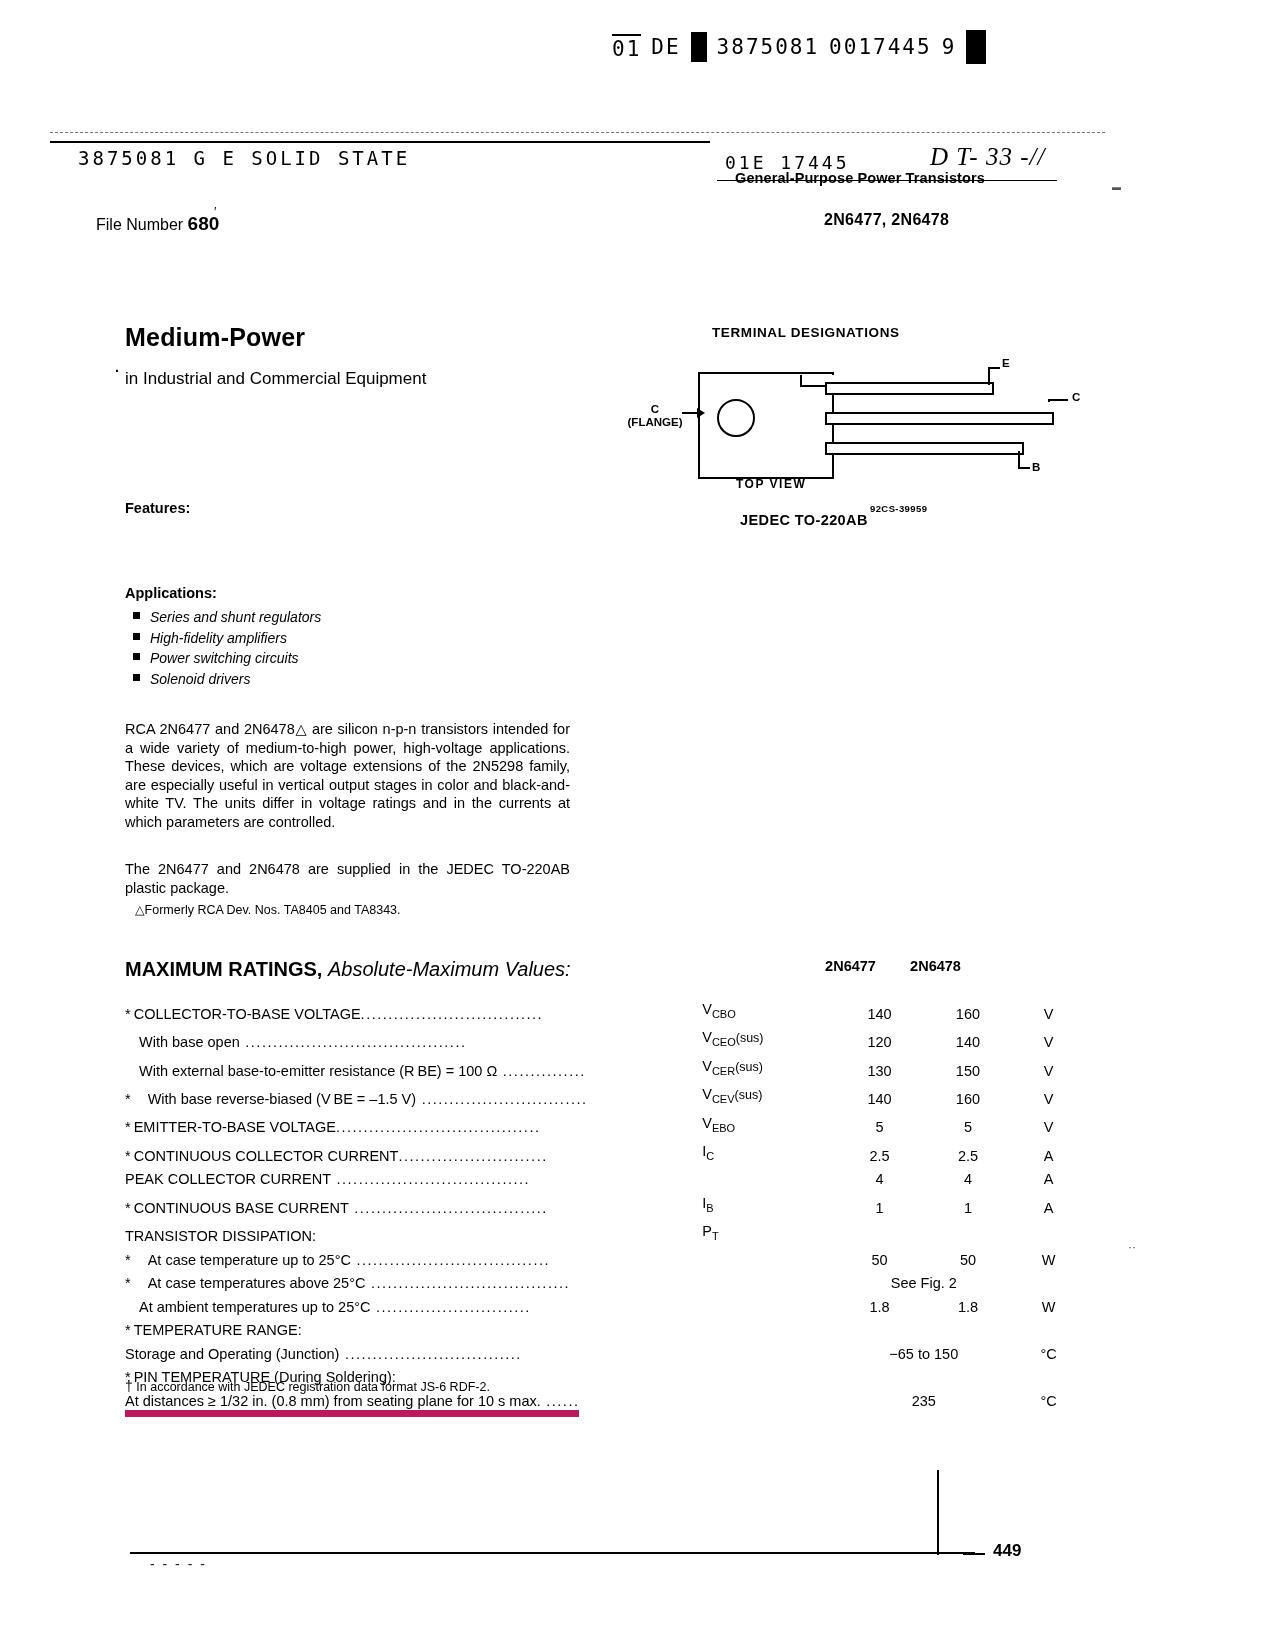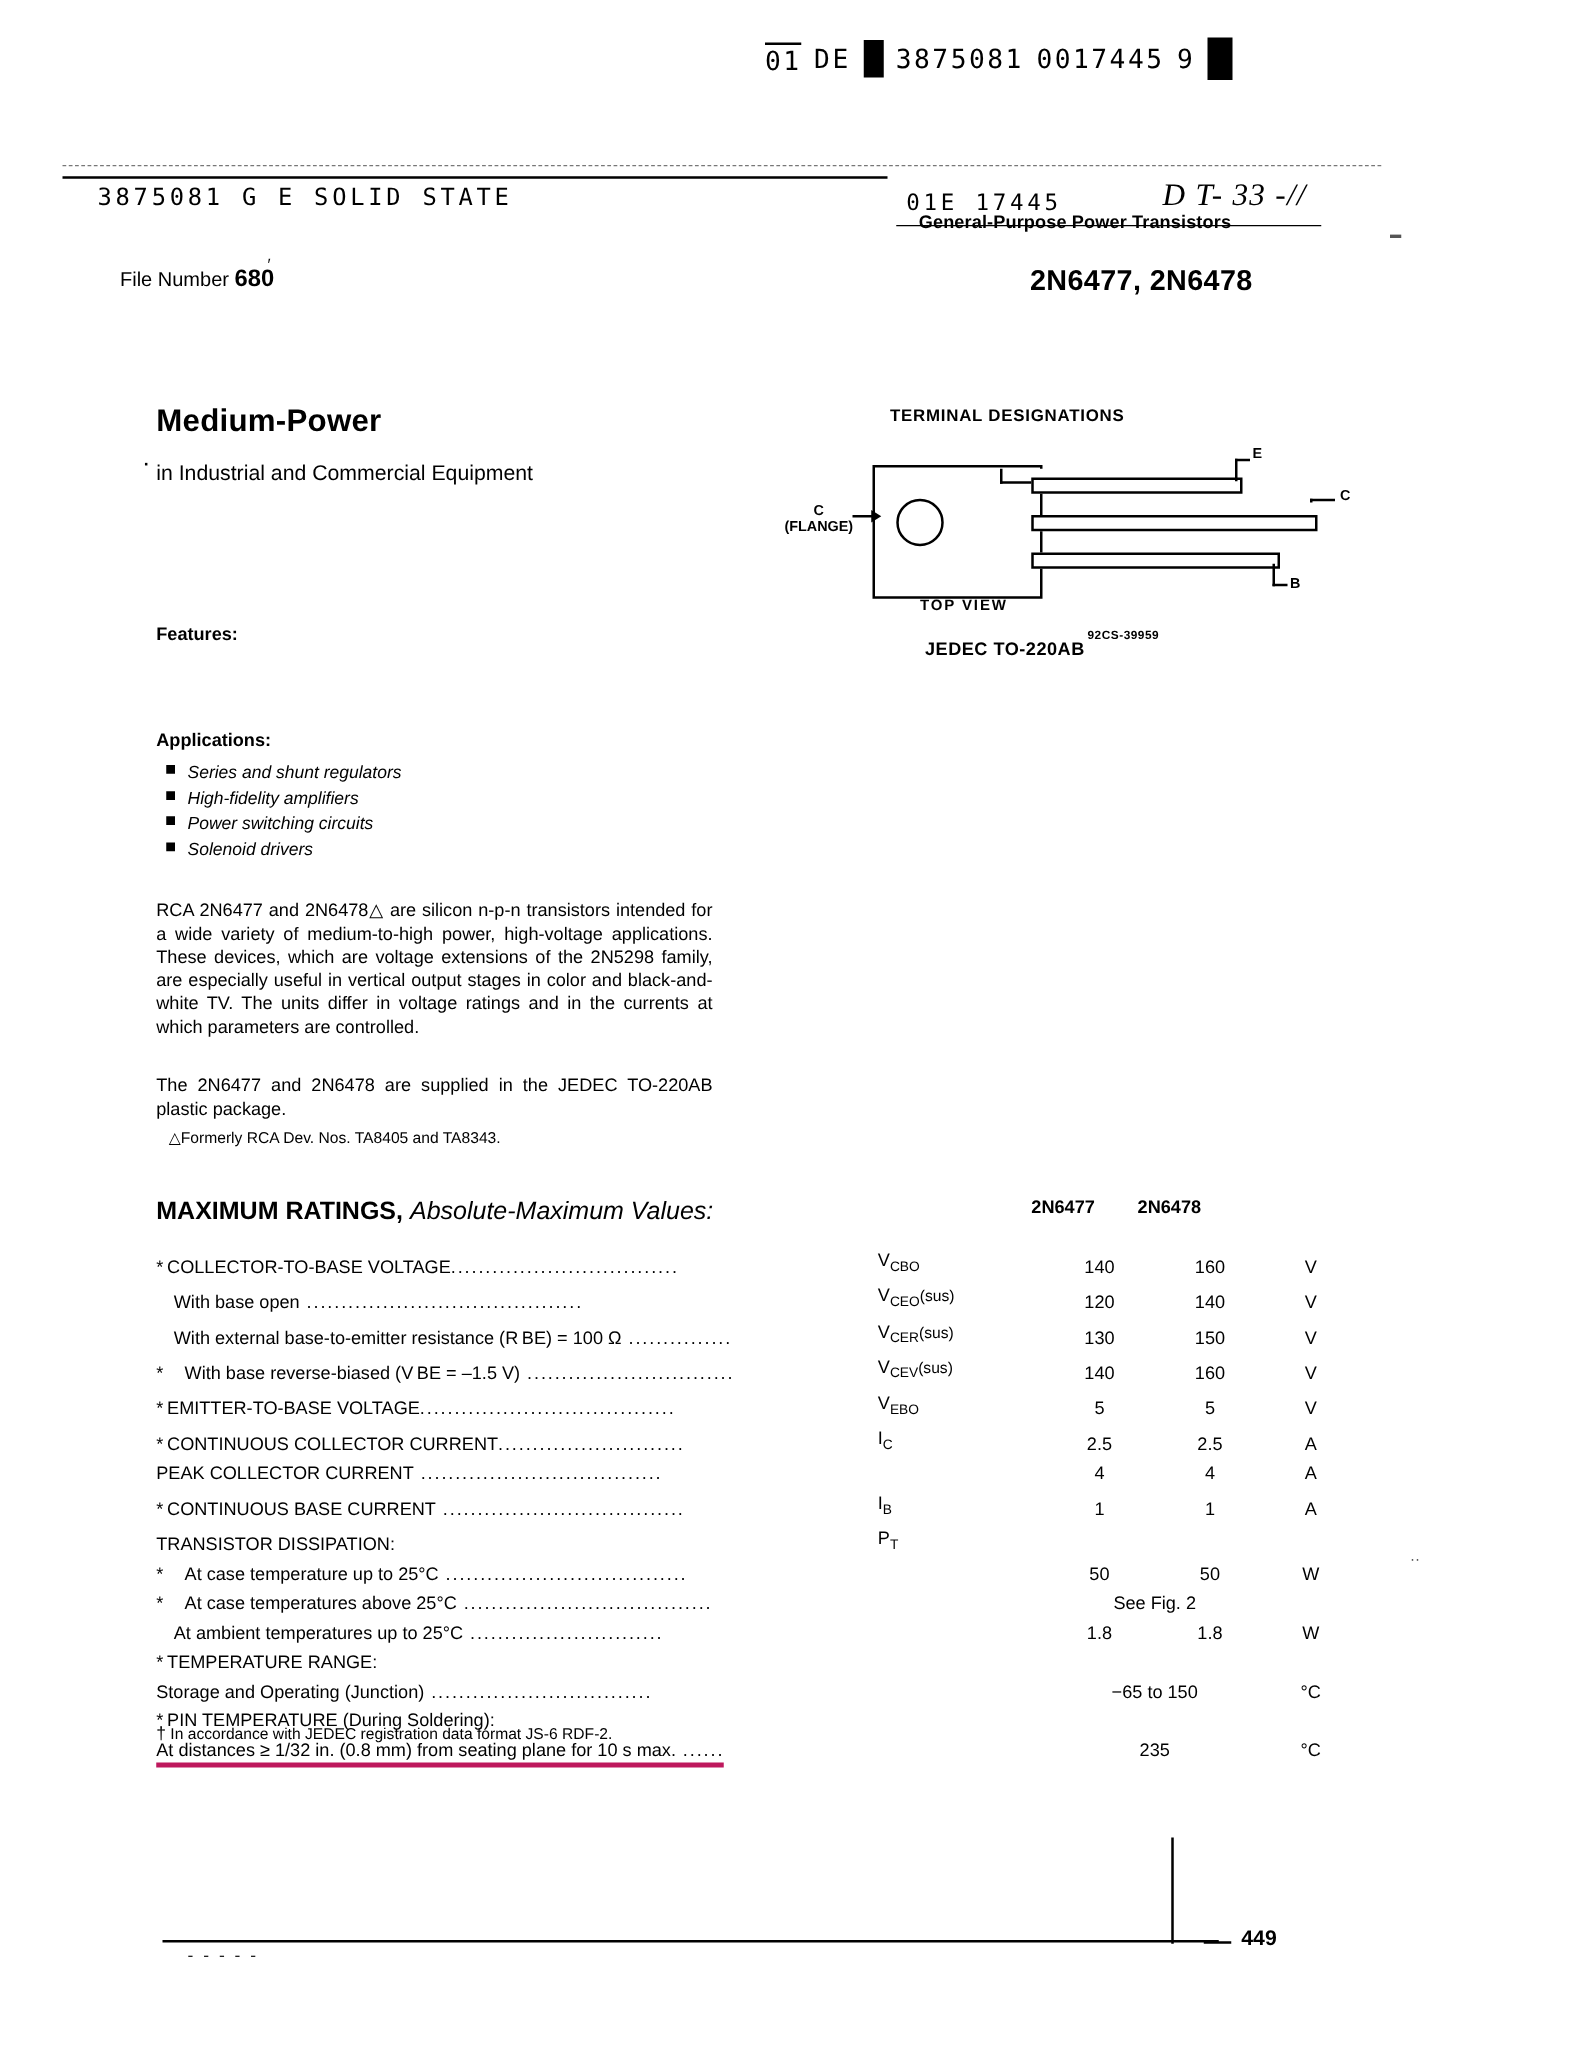--- a/index.html
+++ b/index.html
@@ -120,21 +120,21 @@
   .file-number .tick {
     position: absolute;
     left: 118px;
     top: -9px;
     font-size: 13px;
   }
   .part-numbers {
     position: absolute;
     left: 824px;
     top: 211px;
-    font-size: 23px;
+    font-size: 16px;
     font-weight: bold;
     letter-spacing: 0.3px;
   }
 
   
   .title-block {
     position: absolute;
     left: 125px;
     top: 320px;
     width: 420px;
@@ -622,21 +622,21 @@
           <td class="c-unit">°C</td>
         </tr>
         <tr>
           <td class="c-label"><span class="lead-star">*</span><span>PIN TEMPERATURE (During Soldering):</span></td>
           <td class="c-sym"></td>
             <td class="c-v1"></td>
             <td class="c-v2"></td>
             <td class="c-unit"></td>
         </tr>
         <tr>
-          <td class="c-label indent1"><span style="border-bottom:4px solid #be185d; padding-bottom:1px;"><span>At distances ≥ 1/32 in. (0.8 mm) from seating plane for 10 s max.</span><span class="dots"> ......</span></span></td>
+          <td class="c-label indent1"><span style="border-bottom:7px solid #be185d; padding-bottom:1px;"><span>At distances ≥ 1/32 in. (0.8 mm) from seating plane for 10 s max.</span><span class="dots"> ......</span></span></td>
           <td class="c-sym"></td>
           <td class="c-span" colspan="2">235</td>
           <td class="c-unit">°C</td>
         </tr>
       </tbody>
     </table>
   </div>
 
   <div class="table-footnote">
     <span class="dag">†</span>

